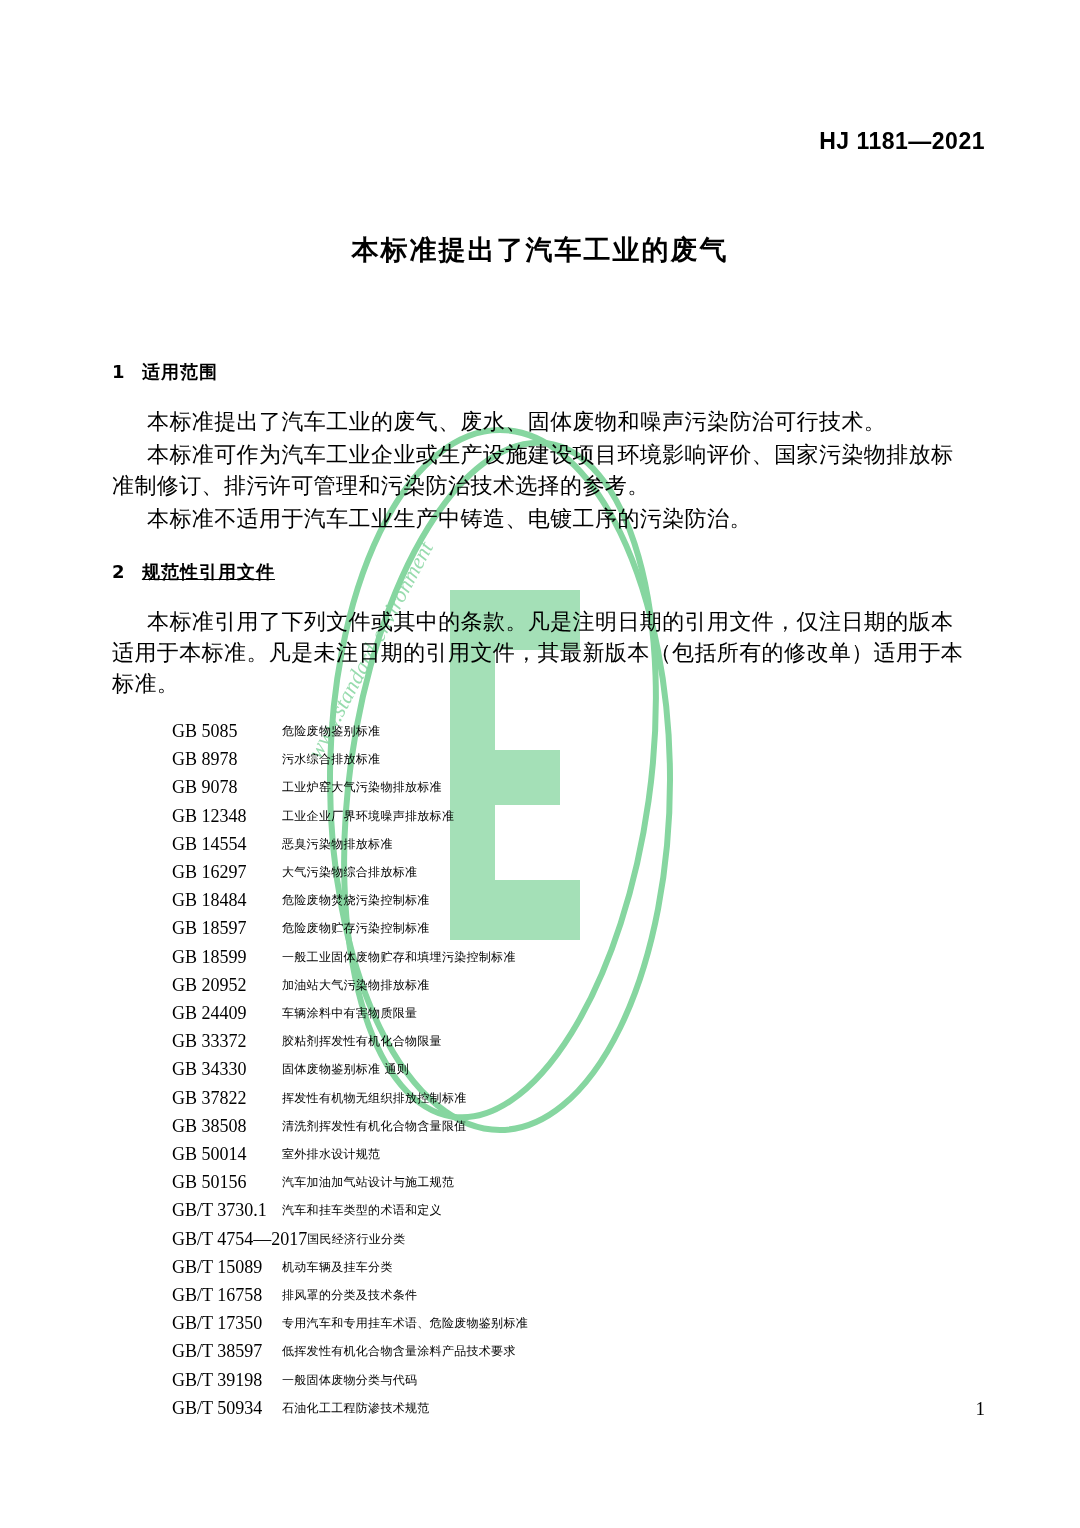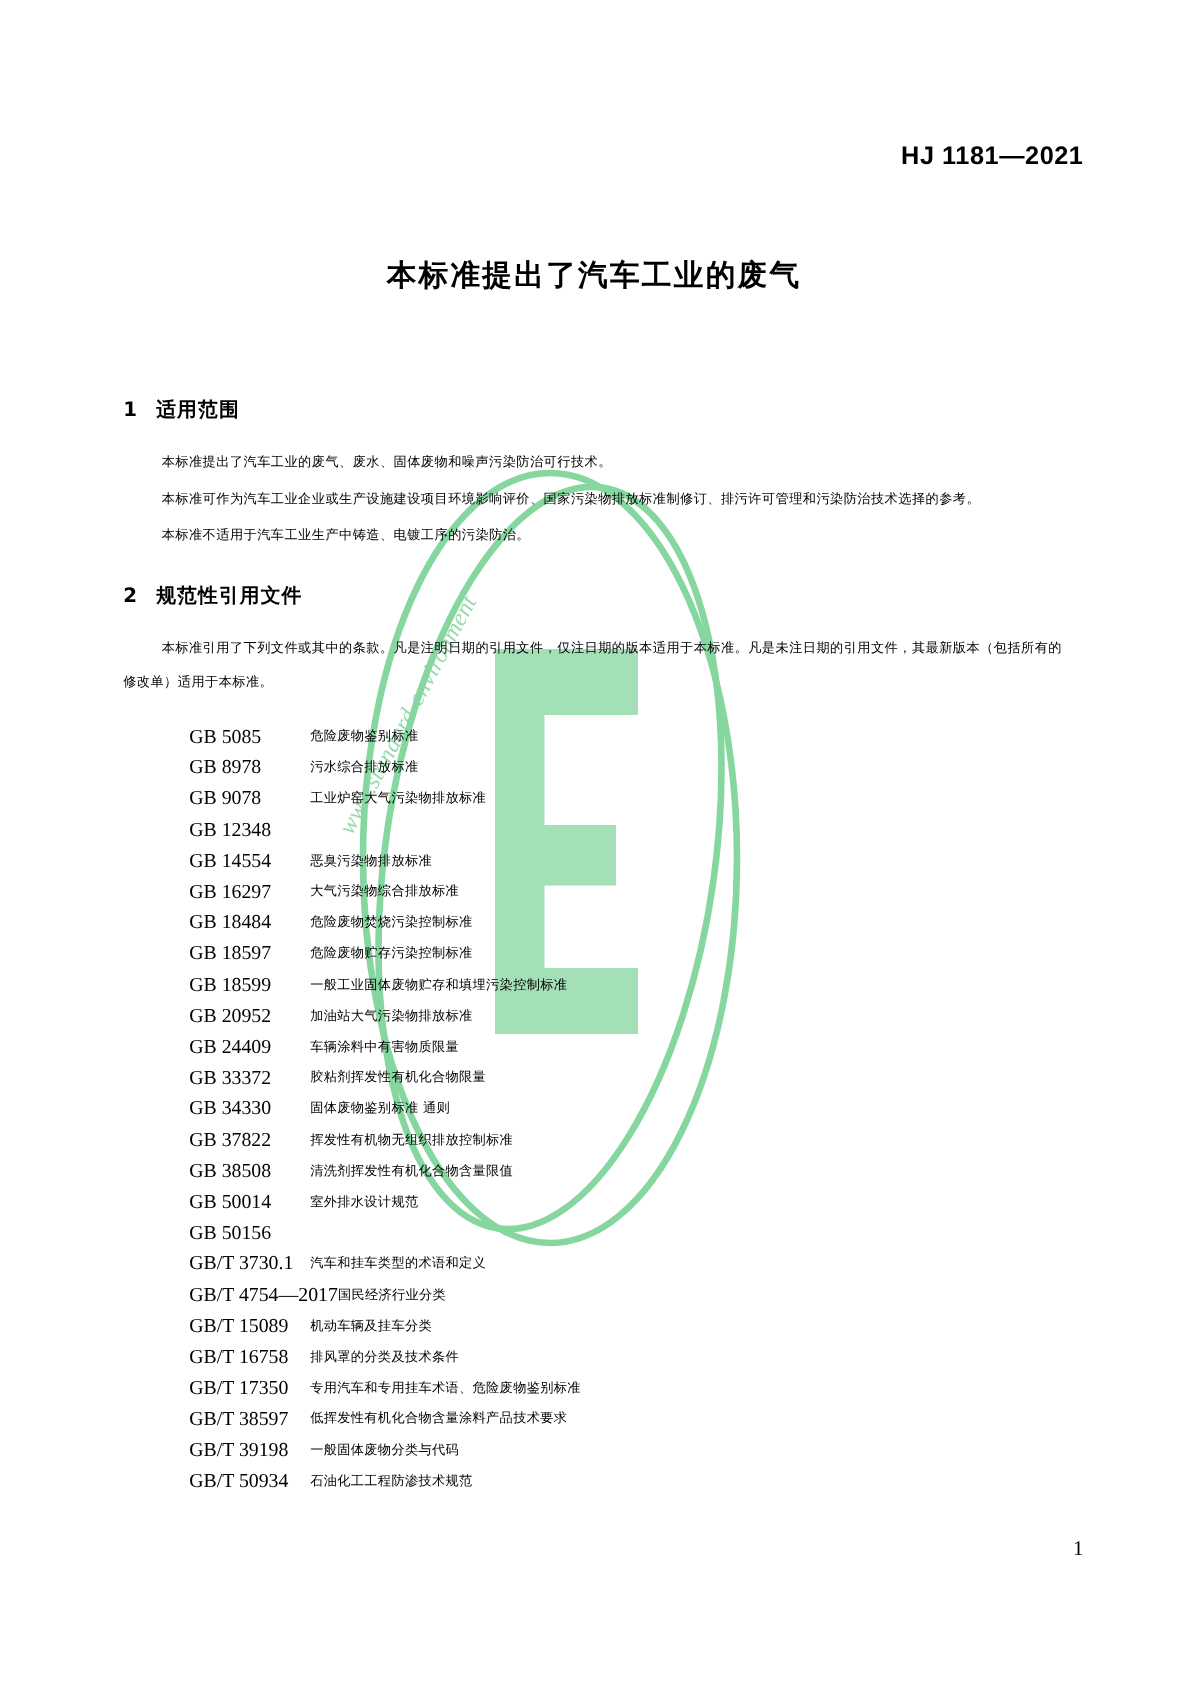--- a/index.html
+++ b/index.html
@@ -64,28 +64,28 @@
     font-size: 18px;
     margin: 12px 0 22px 0;
     letter-spacing: 1px;
   }
   .section-head .num {
     display: inline-block;
     width: 30px;
   }
   p.para {
     margin: 0 0 2px 0;
-    font-family: Liberation Mono, monospace;
-    font-size: 12px;
+    font-family: Liberation Sans, sans-serif;
+    font-size: 22px;
     line-height: 31px;
     text-indent: 35px;
     letter-spacing: 0.4px;
   }
   .gap-after-para { margin-bottom: 30px; }
-  .section2 { margin-top: 26px; }
+  .section2 { margin-top: 26px; text-decoration: underline; }
 
   
   .ref-list {
     margin: 18px 0 0 0;
     padding: 0;
     list-style: none;
   }
   .ref-row {
     display: flex;
     align-items: flex-start;
@@ -163,20 +163,21 @@
       <li class="ref-row">
         <span class="ref-code">GB 8978</span>
         <span class="ref-name">污水综合排放标准</span>
       </li>
       <li class="ref-row">
         <span class="ref-code">GB 9078</span>
         <span class="ref-name">工业炉窑大气污染物排放标准</span>
       </li>
       <li class="ref-row">
         <span class="ref-code">GB 12348</span>
+        <span class="ref-name">工业企业厂界环境噪声排放标准</span>
       </li>
       <li class="ref-row">
         <span class="ref-code">GB 14554</span>
         <span class="ref-name">恶臭污染物排放标准</span>
       </li>
       <li class="ref-row">
         <span class="ref-code">GB 16297</span>
         <span class="ref-name">大气污染物综合排放标准</span>
       </li>
       <li class="ref-row">
@@ -214,20 +215,21 @@
       <li class="ref-row">
         <span class="ref-code">GB 38508</span>
         <span class="ref-name">清洗剂挥发性有机化合物含量限值</span>
       </li>
       <li class="ref-row">
         <span class="ref-code">GB 50014</span>
         <span class="ref-name">室外排水设计规范</span>
       </li>
       <li class="ref-row">
         <span class="ref-code">GB 50156</span>
+        <span class="ref-name">汽车加油加气站设计与施工规范</span>
       </li>
       <li class="ref-row">
         <span class="ref-code">GB/T 3730.1</span>
         <span class="ref-name">汽车和挂车类型的术语和定义</span>
       </li>
       <li class="ref-row">
         <span class="ref-code">GB/T 4754—2017</span>
         <span class="ref-name">国民经济行业分类</span>
       </li>
       <li class="ref-row">

